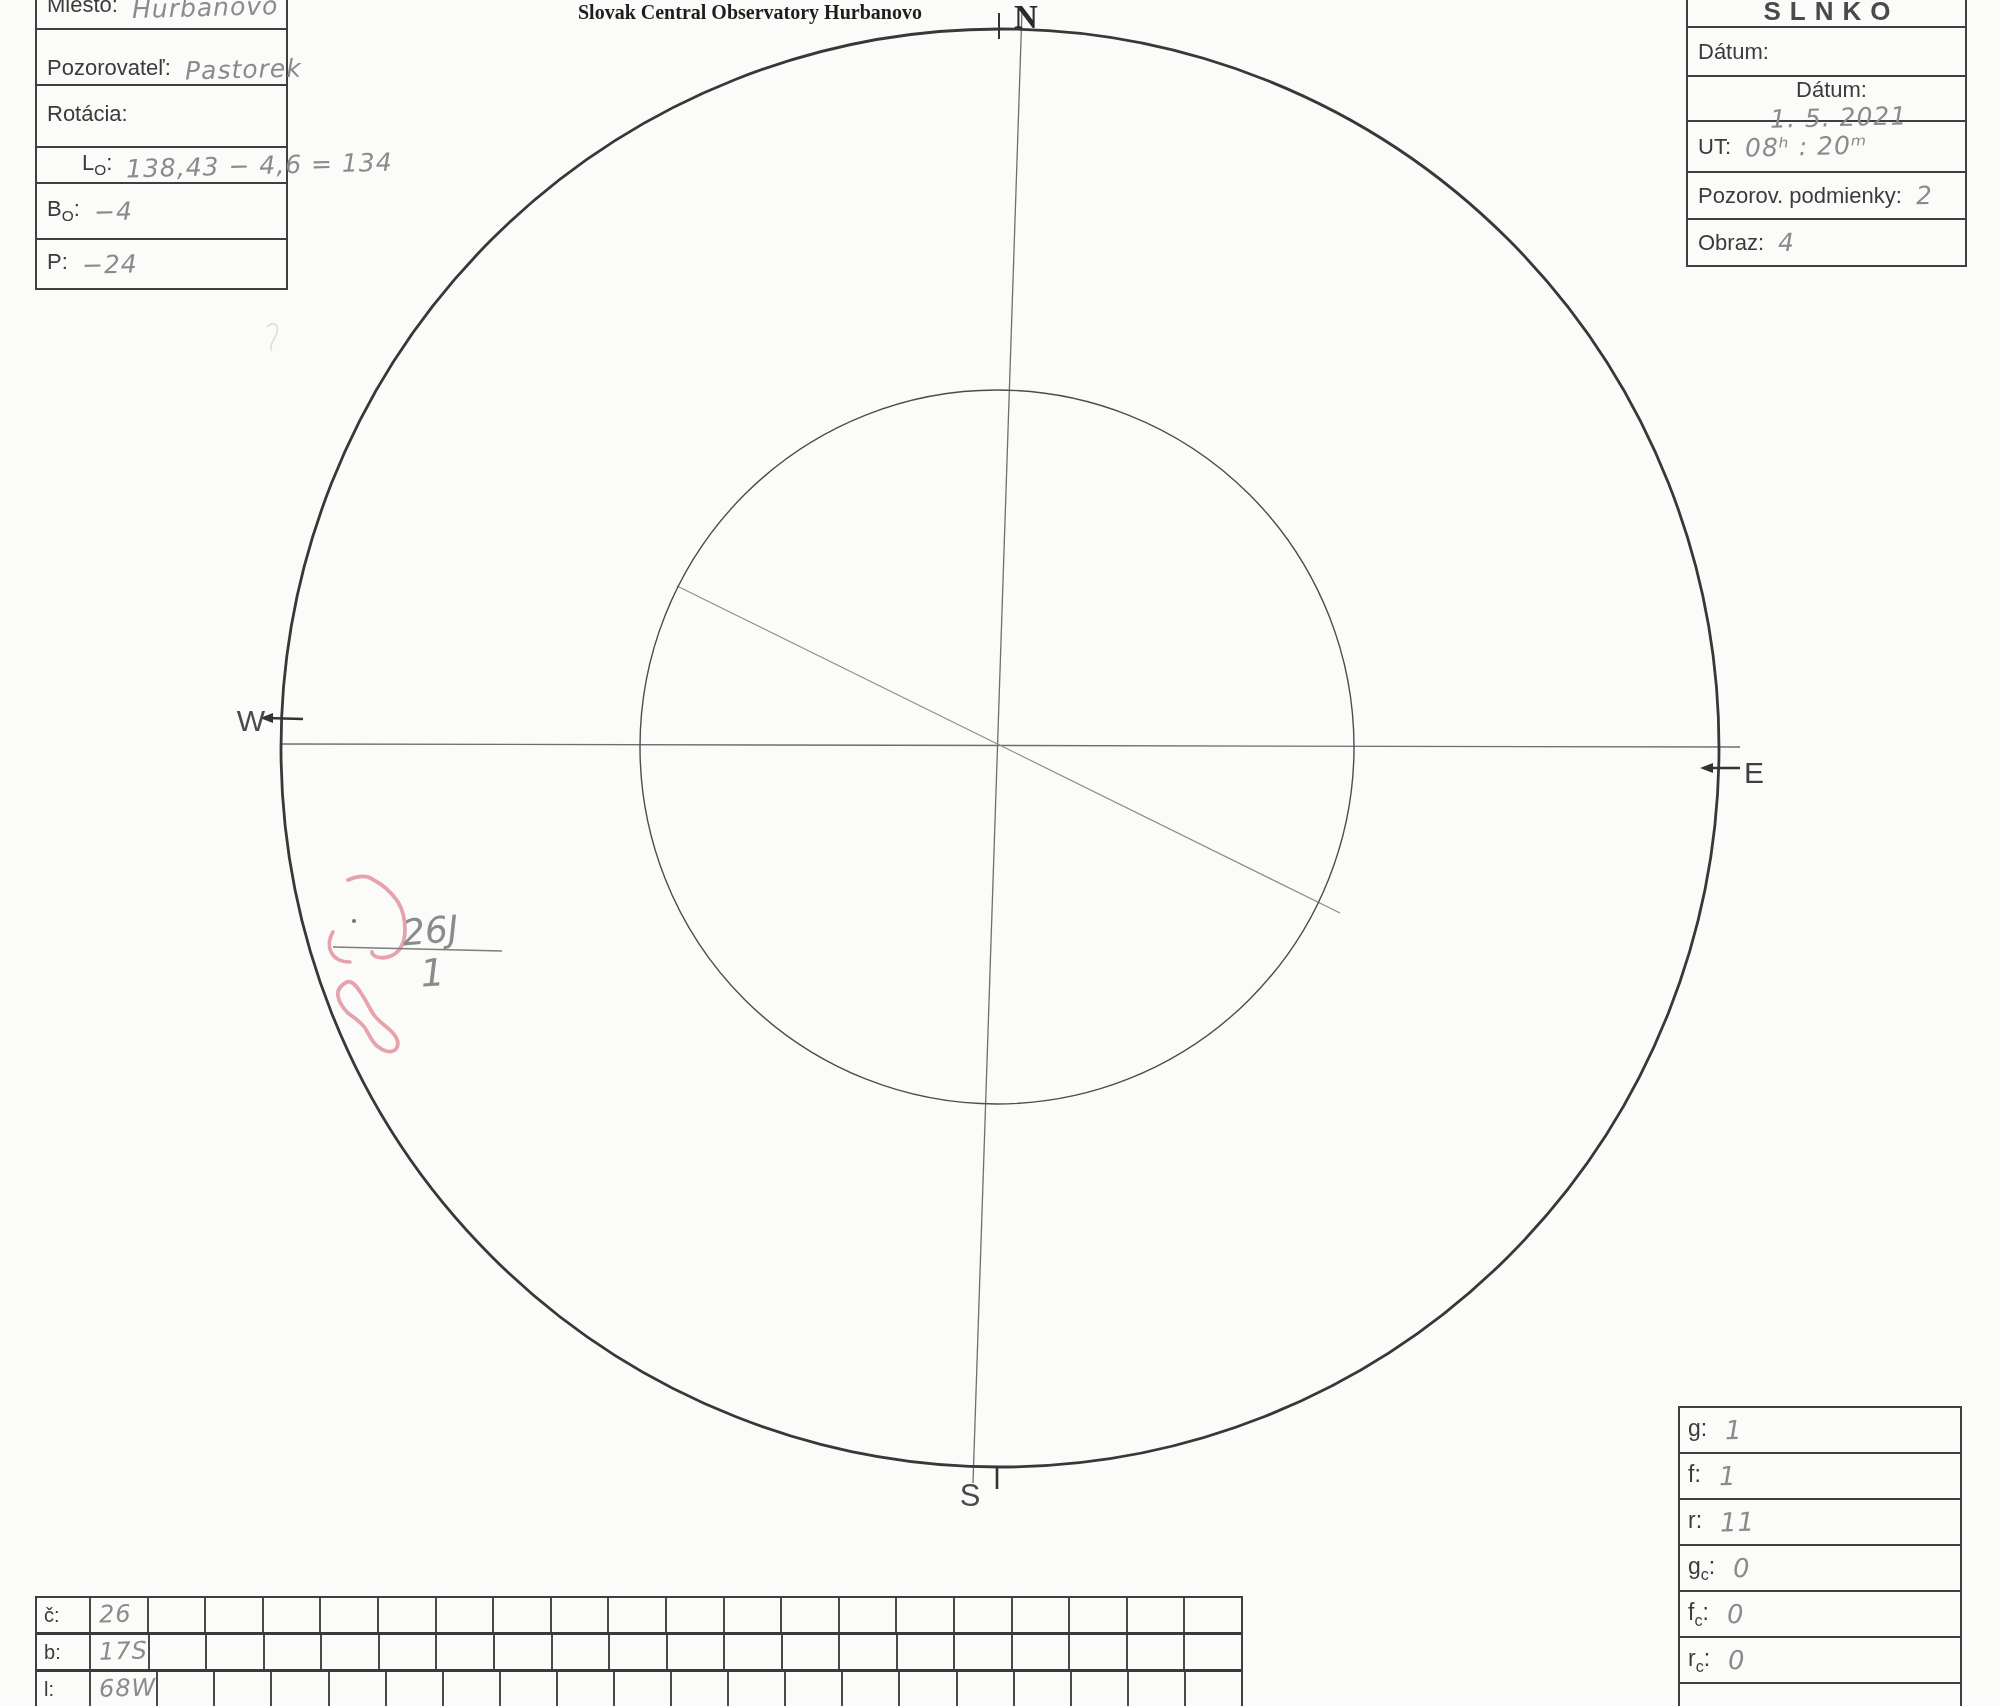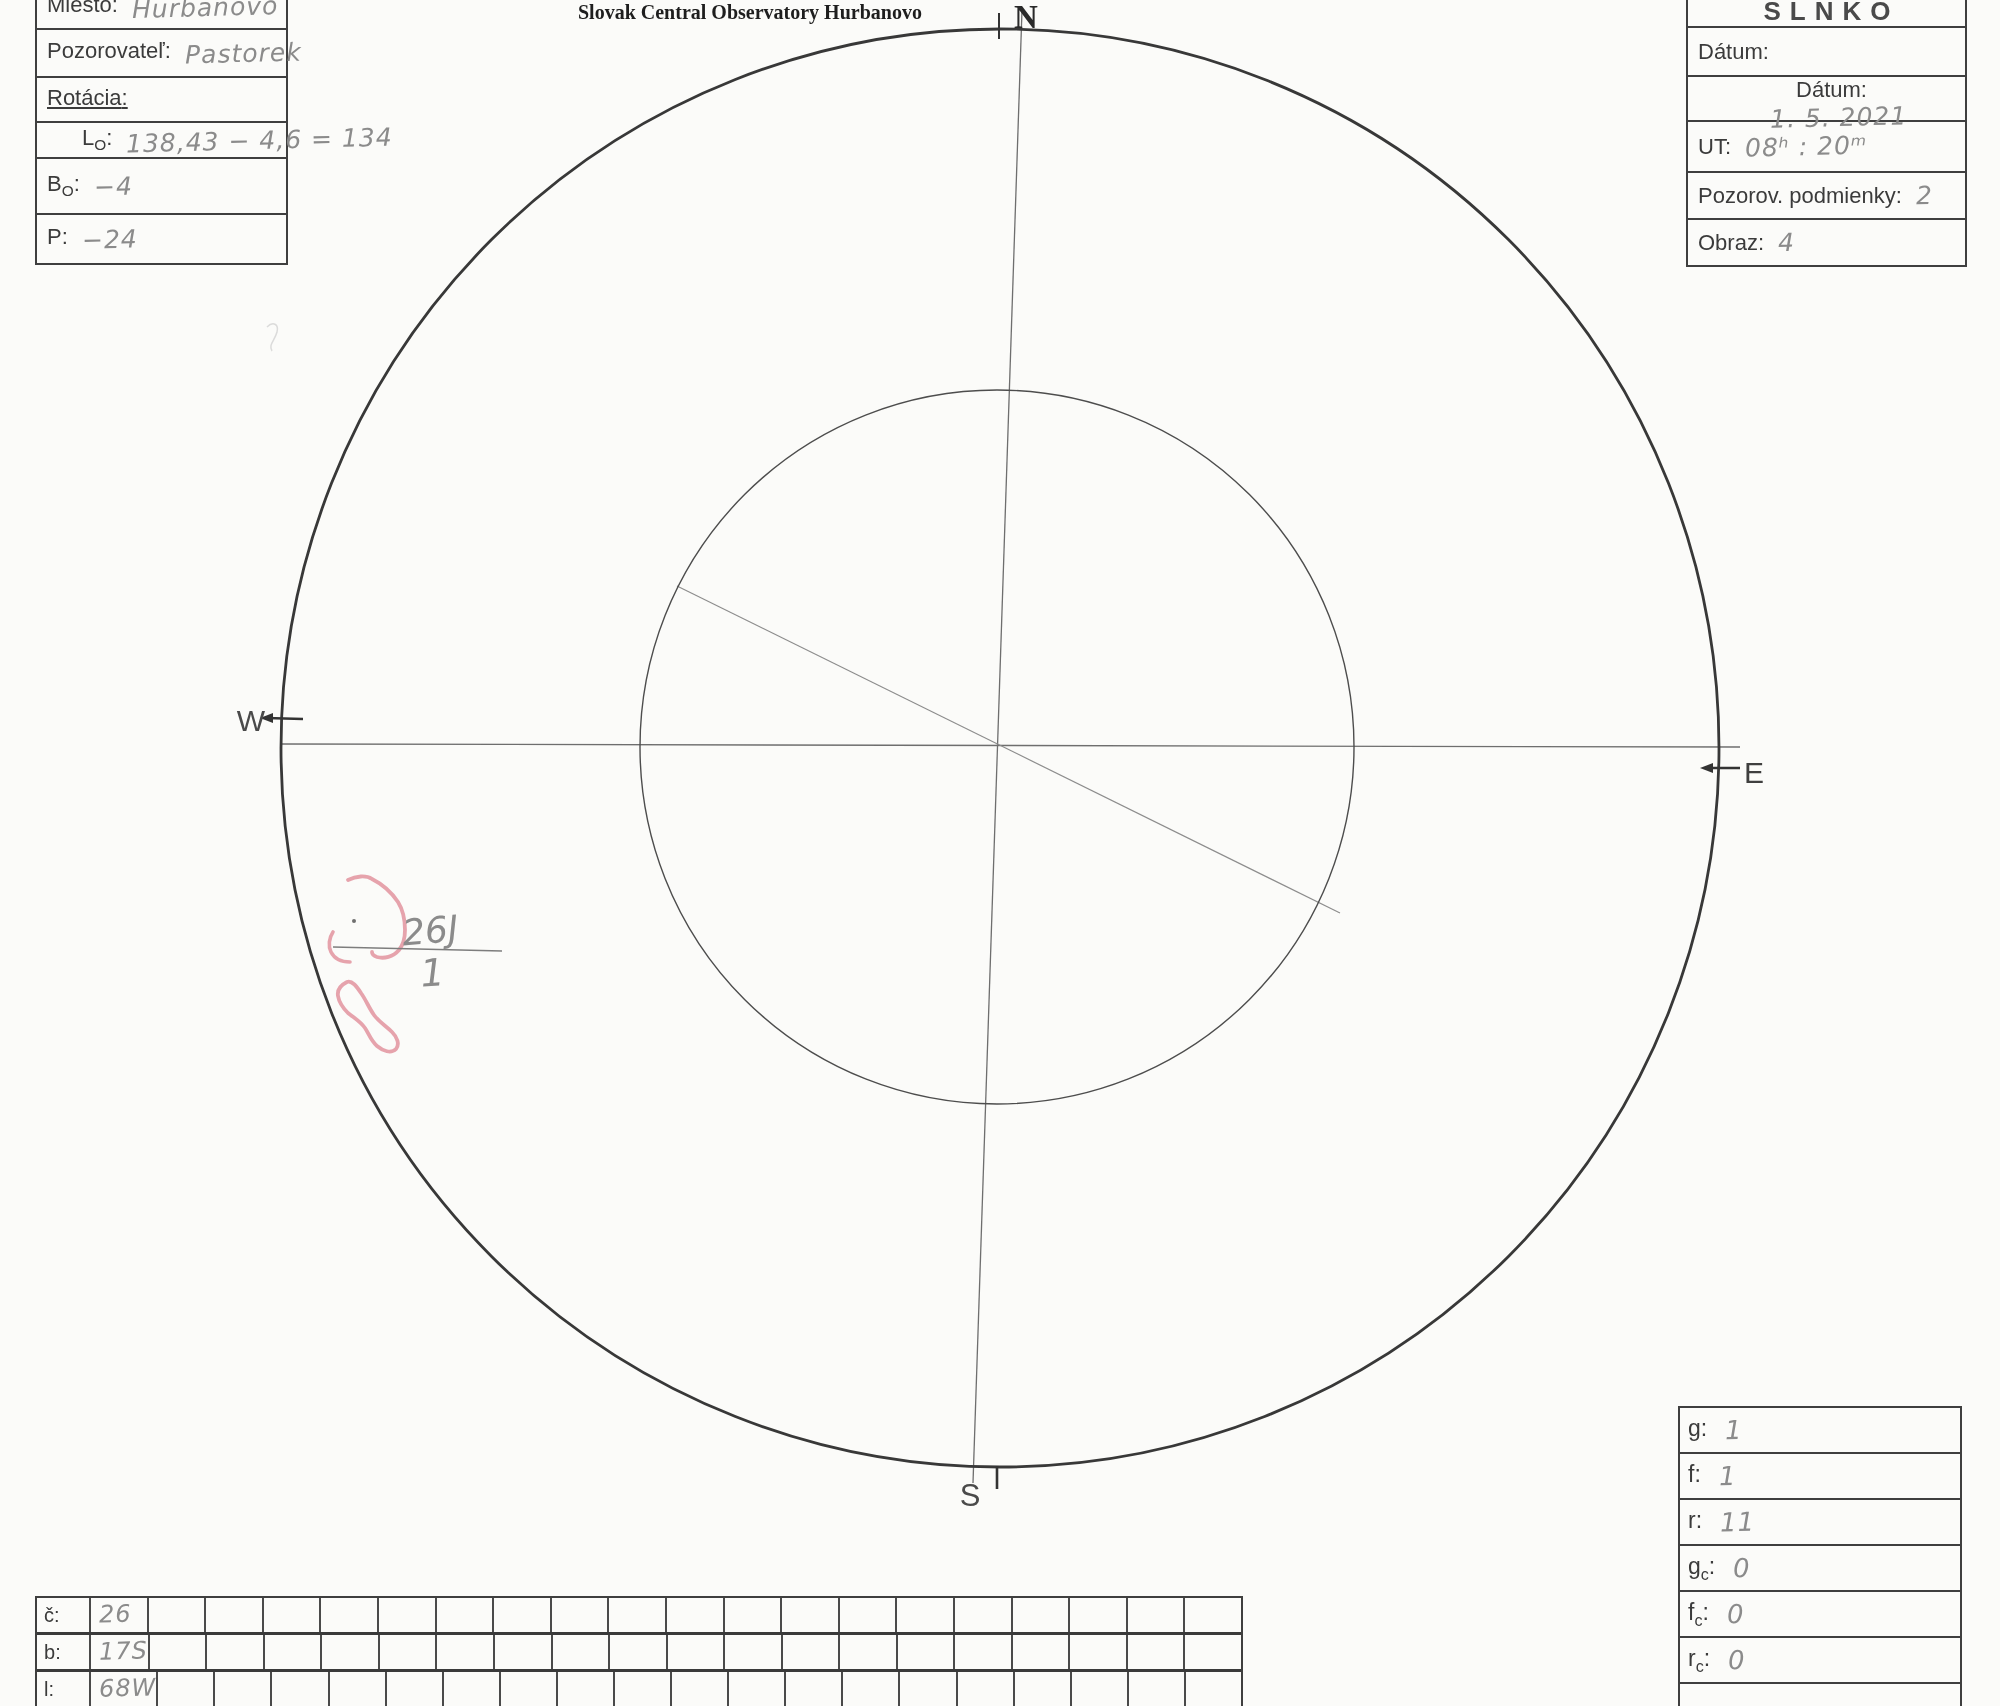--- a/index.html
+++ b/index.html
@@ -85,25 +85,25 @@
   <line x1="333" y1="947" x2="502" y2="951" stroke="#7d7d7d" stroke-width="1.6"></line>
   <text x="402" y="943" font-family="DejaVu Sans, sans-serif" font-style="italic" font-size="36" transform="rotate(-5 430 930)" fill="#8b8b8b">26J</text>
   <text x="420" y="986" font-family="DejaVu Sans, sans-serif" font-style="italic" font-size="38" transform="rotate(-4 430 970)" fill="#8b8b8b">1</text>
 </svg>
 
 <div class="box" id="left-form">
   <div class="frow" style="height:44px;">
     <span class="lab"><span>Miesto</span><sub></sub><span>:</span></span>
     <span class="hw">Hurbanovo</span>
   </div>
-  <div class="frow" style="height:48px;">
+  <div class="frow" style="height:56px;align-items:flex-end;">
     <span class="lab"><span>Pozorovateľ</span><sub></sub><span>:</span></span>
     <span class="hw">Pastorek</span>
   </div>
-  <div class="frow" style="height:45px;text-decoration:underline;">
+  <div class="frow" style="height:62px;">
     <span class="lab"><span>Rotácia</span><sub></sub><span>:</span></span>
     <span class="hw"></span>
   </div>
   <div class="frow" style="height:36px;padding-left:45px;">
     <span class="lab"><span>L</span><sub>O</sub><span>:</span></span>
     <span class="hw">138,43 − 4,6 = 134</span>
   </div>
   <div class="frow" style="height:56px;">
     <span class="lab"><span>B</span><sub>O</sub><span>:</span></span>
     <span class="hw">−4</span>

